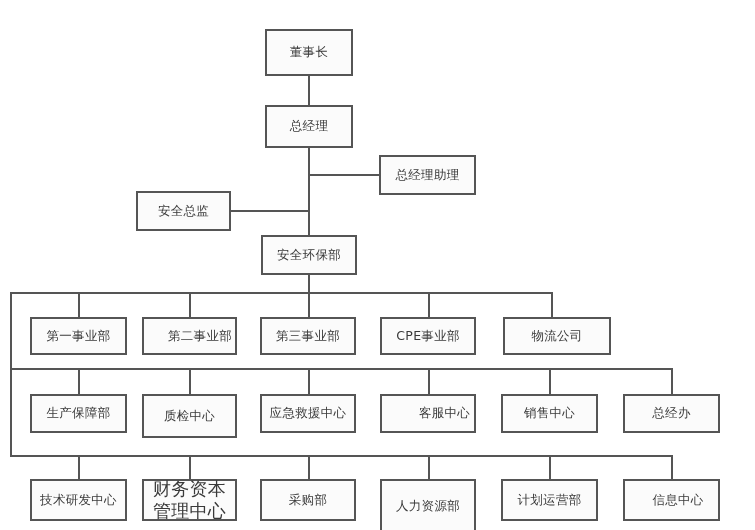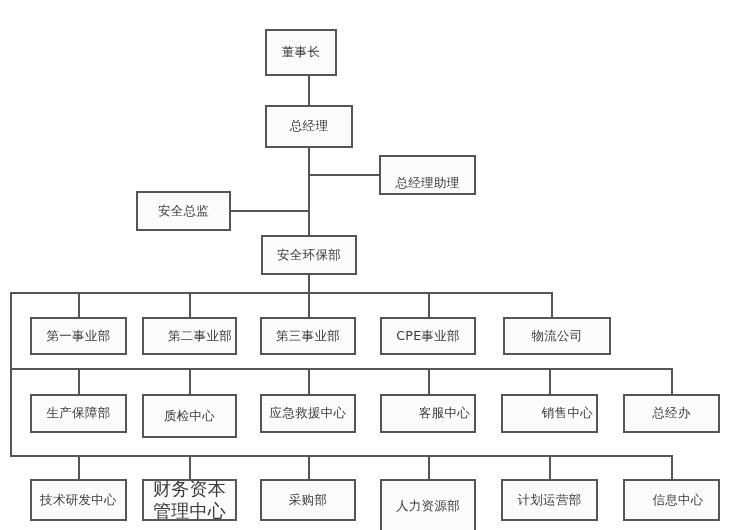--- a/index.html
+++ b/index.html
@@ -40,29 +40,29 @@
     background: #555555;
   }
   .conn.h { height: 2px; }
   .conn.v { width: 2px; }
 </style>
 </head>
 <body>
 
 <div id="chart-canvas">
 
-  <div class="node" style="left:265px; top:29px; width:72px; height:47px;">
+  <div class="node" style="left:265px; top:29px; width:88px; height:47px;">
     <span>董事长</span>
   </div>
 
   <div class="node" style="left:265px; top:105px; width:88px; height:43px;">
     <span>总经理</span>
   </div>
 
-  <div class="node" style="left:379px; top:155px; width:97px; height:40px;align-items:flex-end;">
+  <div class="node" style="left:379px; top:155px; width:97px; height:40px;">
     <span>总经理助理</span>
   </div>
 
   <div class="node" style="left:136px; top:191px; width:95px; height:40px;">
     <span>安全总监</span>
   </div>
 
   <div class="node" style="left:261px; top:235px; width:96px; height:40px;">
     <span>安全环保部</span>
   </div>
@@ -117,21 +117,21 @@
   </div>
   <div class="node" style="left:142px; top:394px; width:95px; height:44px;">
     <span>质检中心</span>
   </div>
   <div class="node" style="left:260px; top:394px; width:96px; height:39px;">
     <span>应急救援中心</span>
   </div>
   <div class="node" style="left:380px; top:394px; width:96px; height:39px;padding-left:36px;">
     <span>客服中心</span>
   </div>
-  <div class="node" style="left:501px; top:394px; width:97px; height:39px;justify-content:flex-end;">
+  <div class="node" style="left:501px; top:394px; width:97px; height:39px;">
     <span>销售中心</span>
   </div>
   <div class="node" style="left:623px; top:394px; width:97px; height:39px;">
     <span>总经办</span>
   </div>
 
   <div class="conn h" style="left:10px; top:455px; width:663px;"></div>
 
   <div class="conn v" style="left:78px; top:455px; height:24px;"></div>
   <div class="conn v" style="left:189px; top:455px; height:24px;"></div>

